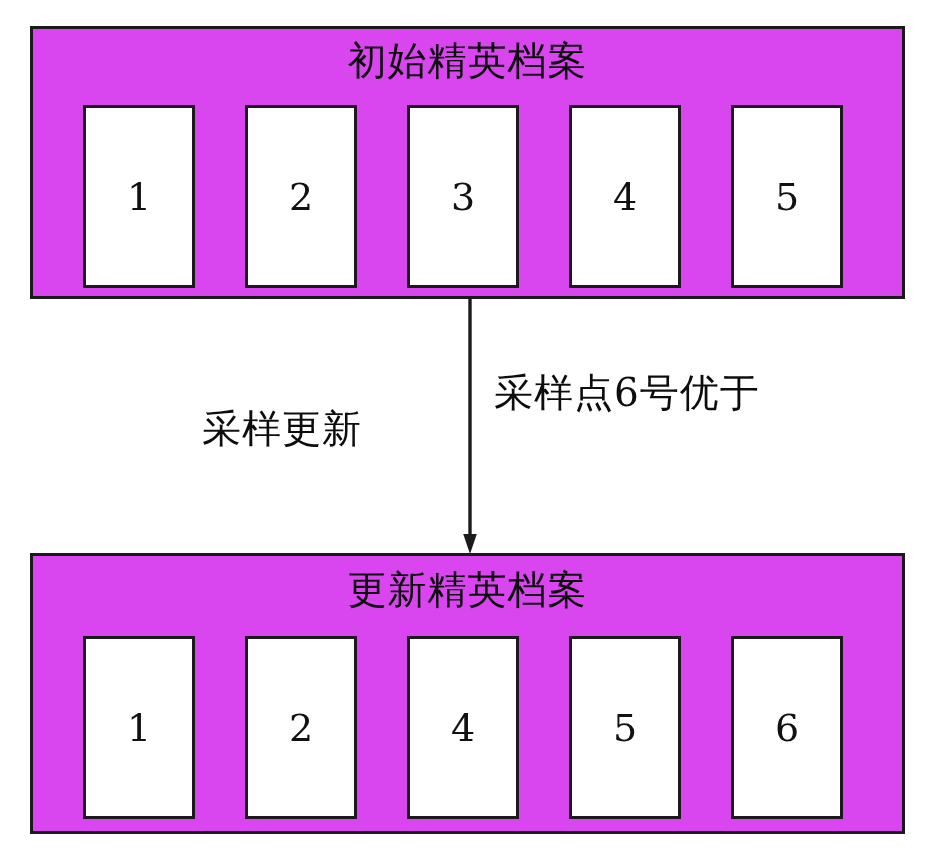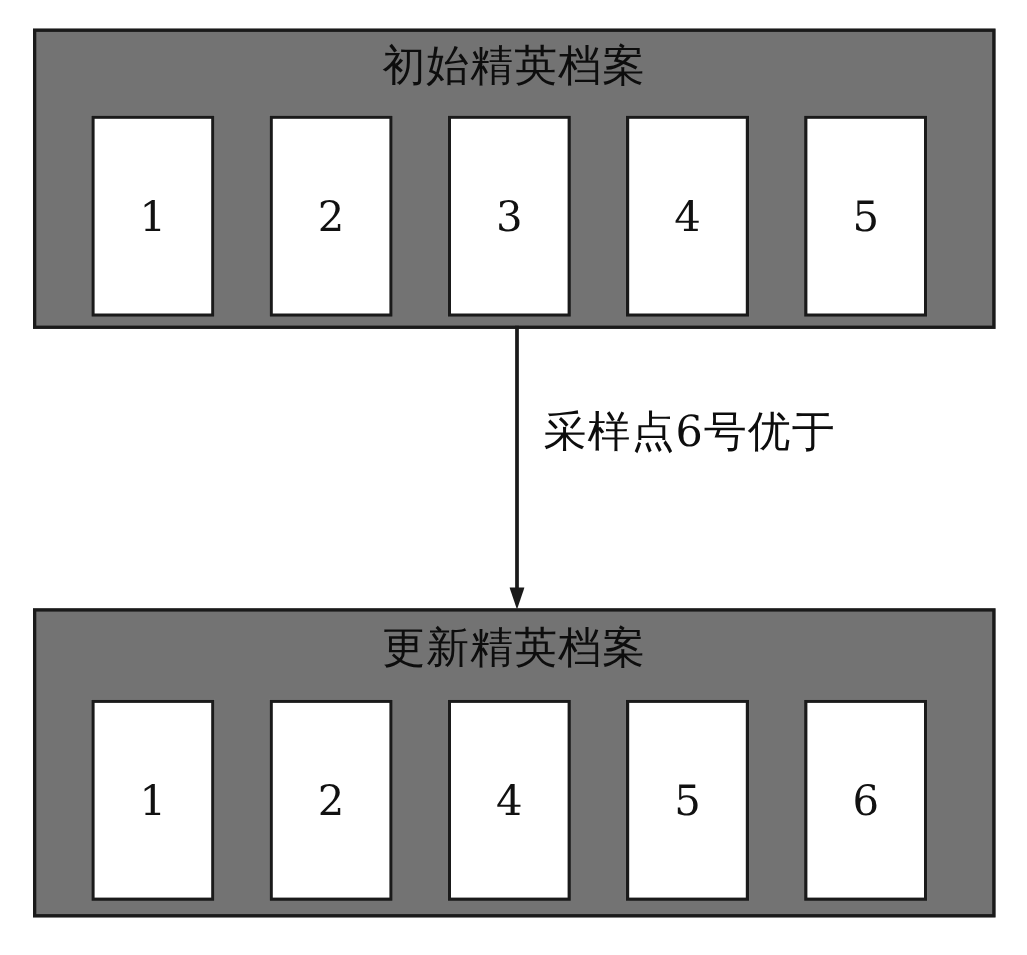--- a/index.html
+++ b/index.html
@@ -18,21 +18,21 @@
     overflow: hidden;
   }
 
   
   .archive-box {
     position: absolute;
     left: 30px;
     width: 875px;              
     border: 3px solid #1a1a1a;
     box-sizing: border-box;
-    background: #737373;
+    background: #d946ef;
   }
   #top-archive  { top: 26px;  height: 273px; }   
   #bottom-archive { top: 553px; height: 281px; } 
 
   .archive-title {
     position: absolute;
     left: 0;
     width: 100%;
     text-align: center;
     font-size: 39px;
@@ -127,20 +127,21 @@
         <span class="cell-label">5</span>
       </div>
     </div>
   </div>
 
   <svg id="flow-arrow" viewBox="0 0 14 260">
     <line x1="7" y1="0" x2="7" y2="244" stroke="#1a1a1a" stroke-width="3.4"></line>
     <polygon points="7,258 0.2,238 13.8,238" fill="#1a1a1a"></polygon>
   </svg>
 
+  <div class="annotation" id="sampling-update-label">采样更新</div>
 
   <div class="annotation" id="comparison-note">
     <span class="note-line">采样点6号优于</span>
   </div>
 
   <div class="archive-box" id="bottom-archive">
     <div class="archive-title">更新精英档案</div>
     <div class="cell-row">
       <div class="archive-cell">
         <span class="cell-label">1</span>

